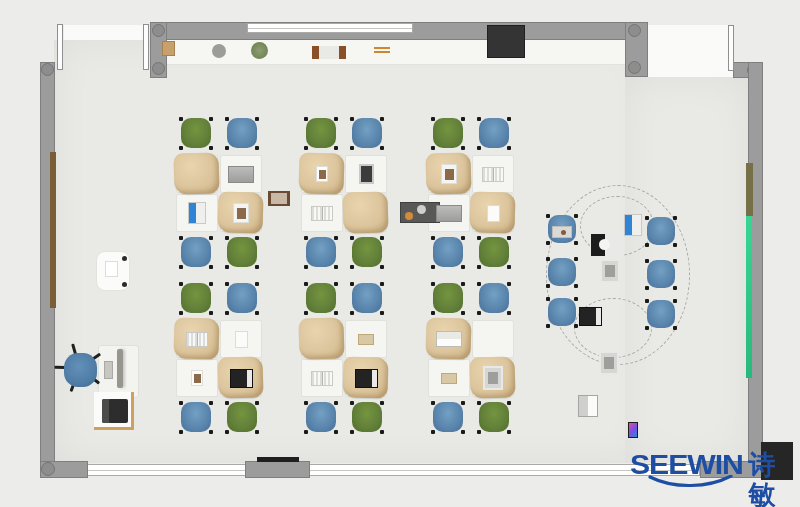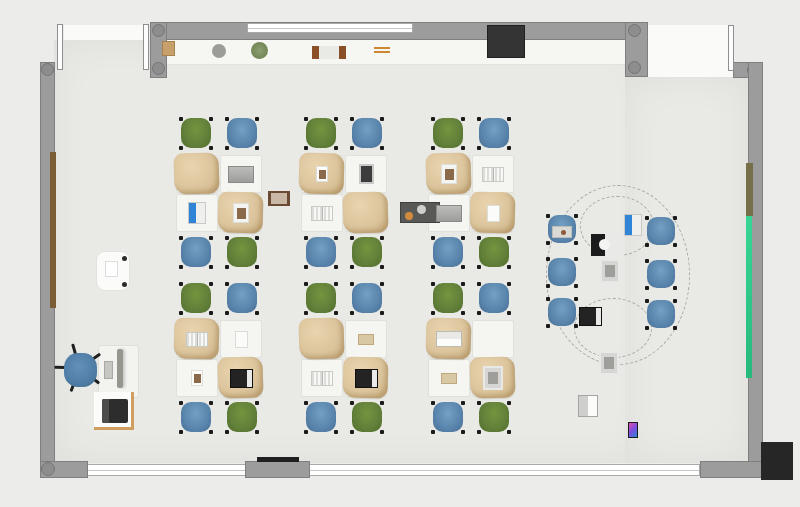--- a/index.html
+++ b/index.html
@@ -479,13 +479,20 @@
       <div class="abs sh sh-frame" style="left: 268px; top: 44px;"></div>
       <div class="abs sh sh-books" style="left: 312px; top: 46px;"></div>
       <div class="abs sh sh-sticks" style="left: 374px; top: 47px;"></div>
       <div class="abs sh sh-machine" style="left: 400px; top: 40px;"></div>
       <div class="abs sh sh-box" style="left: 552px; top: 43px;"></div>
       <div class="abs sh sh-device-bw" style="left: 591px; top: 39px;"></div>
     </div>
 
   <div class="abs blacksq" style="left:761px;top:442px;width:32px;height:38px;"></div>
 
+  <div class="abs logo" style="left:630px;top:450px;width:170px;height:44px;">
+    <span class="brand">SEEWIN</span>
+    <svg width="88" height="14" viewBox="0 0 88 14">
+      <path d="M4 2 C 28 14, 62 13, 85 1" stroke="#1d4ea4" stroke-width="3.2" fill="none" stroke-linecap="round"></path>
+    </svg>
+    <span class="cn">诗敏</span>
+  </div>
 </div>
 
 </body></html>

